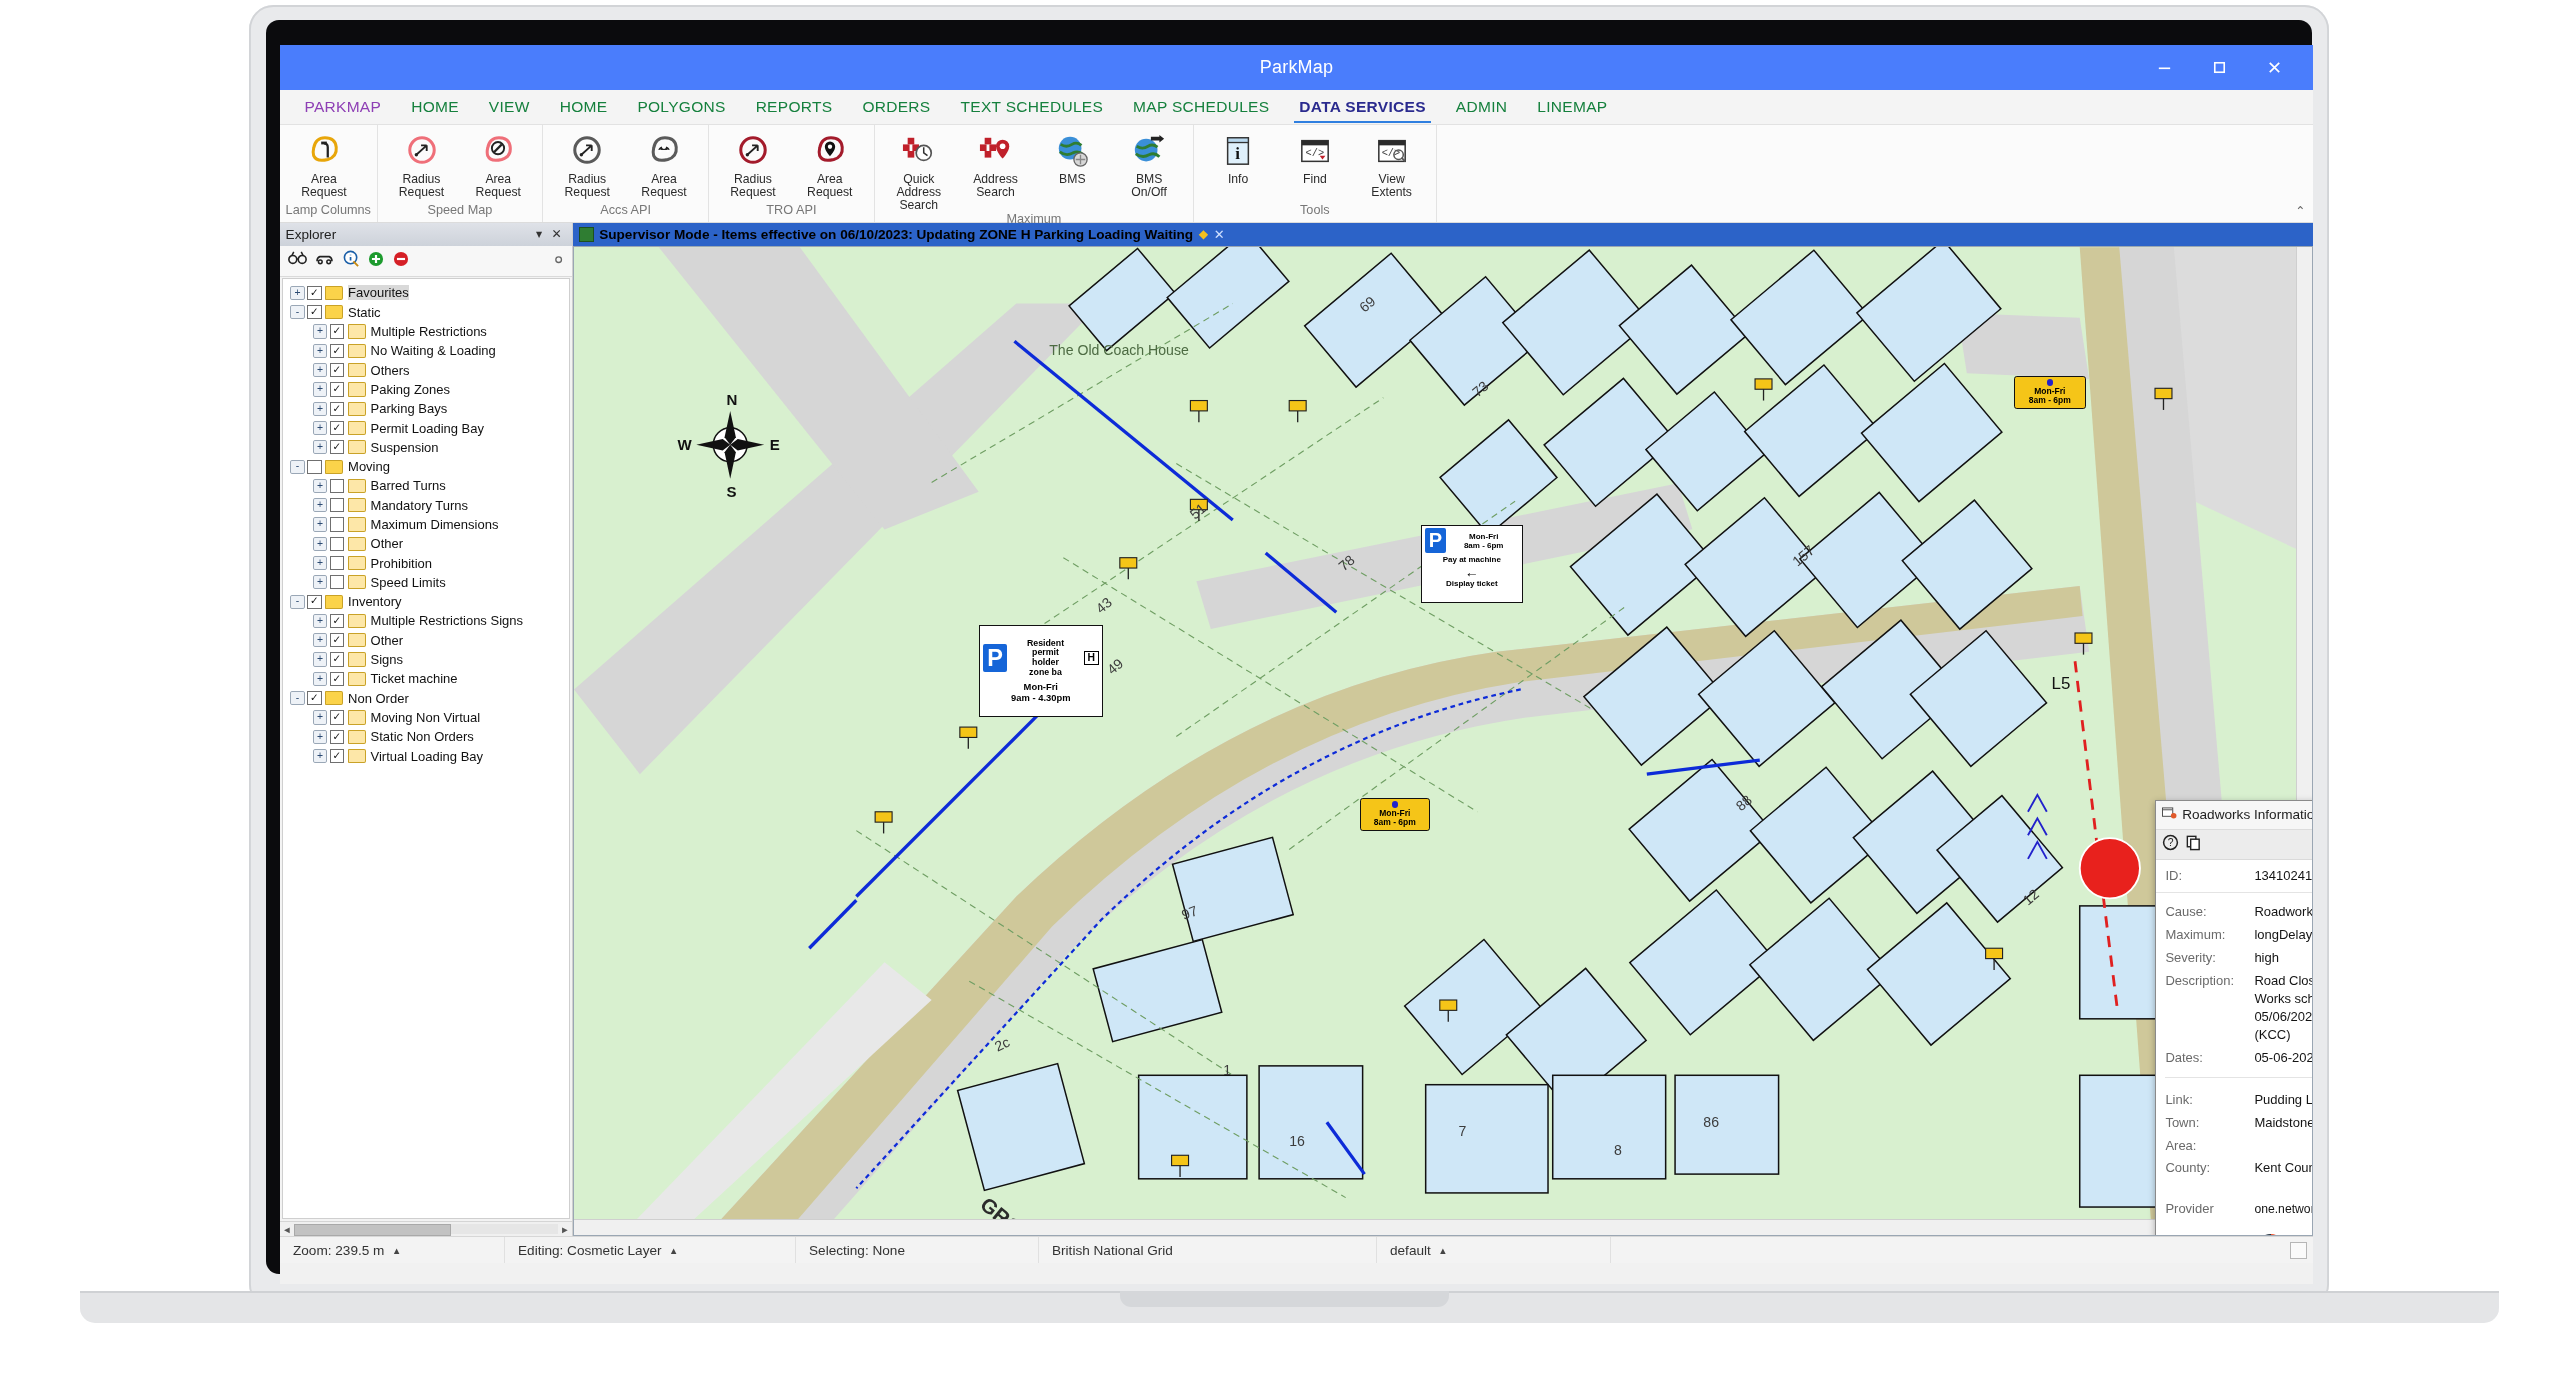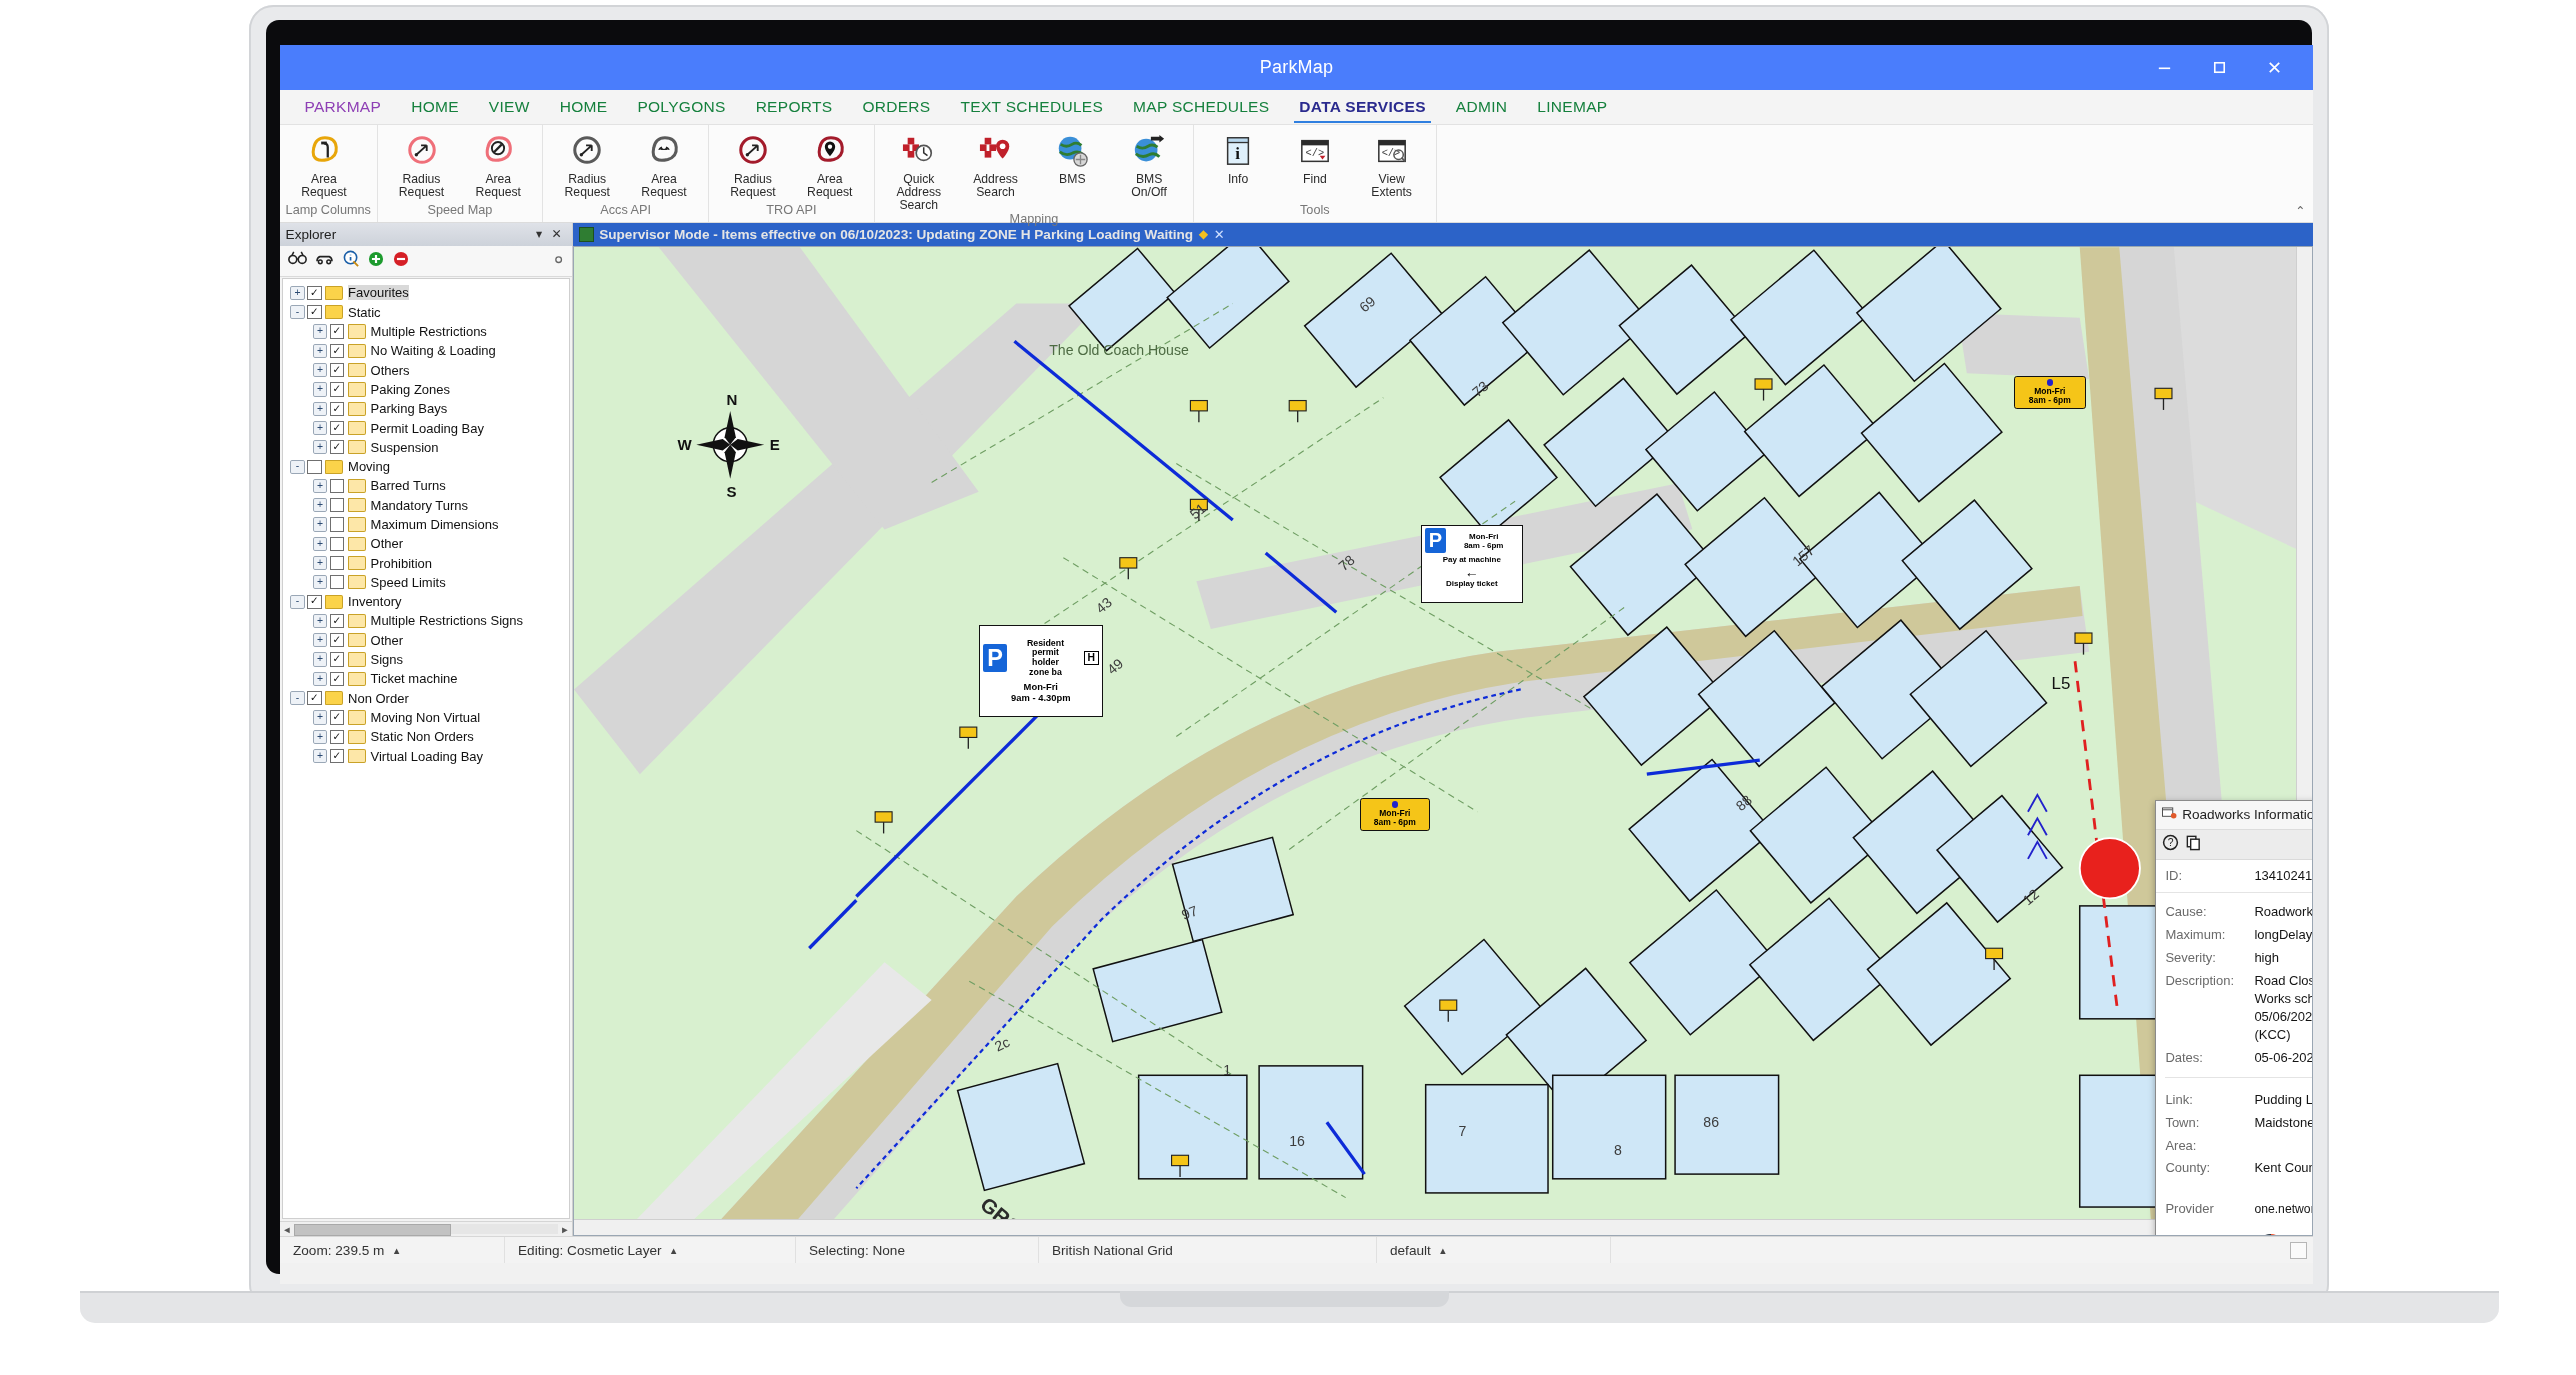--- a/index.html
+++ b/index.html
@@ -59,21 +59,21 @@
   .tn.sel .lbl{background:#d9d9d9;}
   .hscroll{height:14px;background:#f0f0f0;border-top:0.9px solid #d5d5d5;display:flex;align-items:center;}
   .hscroll .arr{width:14px;text-align:center;font-size:9.4px;color:#555;}
   .hscroll .track{flex:1;height:10.4px;background:#e6e6e6;position:relative;}
   .hscroll .thumb{position:absolute;left:0;top:0;height:10.4px;width:155px;background:#c2c2c2;border:0.9px solid #a9a9a9;}
 
   
   .docarea{flex:1;display:flex;flex-direction:column;background:#dfe6ef;}
   .doctab{height:22.6px;background:#2c63c8;display:flex;align-items:center;padding:0 5.6px;gap:5.6px;}
   .doctab .ti{width:13px;height:13px;background:#2f7d32;border:0.9px solid #1d4f20;}
-  .doctab .tt{color:#e5e5e5;font-size:13.6px;font-weight:bold;white-space:nowrap;}
+  .doctab .tt{color:#000000;font-size:13.6px;font-weight:bold;white-space:nowrap;}
   .doctab .pin{color:#f4c01f;font-size:12.2px;}
   .doctab .cl{color:#cfe0ff;font-size:13px;}
   .mapwrap{flex:1;position:relative;background:#d8f0cf;border:0.9px solid #9aa6b3;margin:0;overflow:hidden;}
   .mapsvg{position:absolute;left:0;top:0;}
   .mapscroll-v{position:absolute;right:0;top:0;width:15px;bottom:0;background:#f0f0f0;border-left:0.9px solid #cfcfcf;}
   .mapscroll-h{position:absolute;left:0;right:15px;bottom:0;height:15px;background:#f0f0f0;border-top:0.9px solid #cfcfcf;}
 
   
   .statusbar{height:26px;background:#f3f3f3;border-top:0.9px solid #d7d7d7;display:flex;align-items:center;font-size:13.6px;color:#333;}
   .sb{padding:0 13px;white-space:nowrap;border-right:0.9px solid #e0e0e0;height:26px;display:flex;align-items:center;gap:7.5px;}
@@ -324,21 +324,21 @@
                   <path d="M5 13 q6 4 12 0 q5-3 10 1 M4 21 q7 5 14 1 q6-3 11 2" stroke="#2f7d32" stroke-width="3" fill="none"></path>
                   <path d="M20 3 h9 v4 h-9z M29 1 l5 4 l-5 4z" fill="#222"></path>
                 </svg>
               </div>
               <div class="lb">
                 <div>BMS</div>
                 <div>On/Off</div>
               </div>
             </div>
           </div>
-          <div class="gtitle">Mapping</div>
+          <div class="gtitle">Maximum</div>
         </div>
         <div class="rgroup">
           <div class="rrow">
             <div class="ritem">
               <div class="gl">
                 <svg width="32" height="32" viewBox="0 0 34 34" style="font-size:17px">
                   <rect x="6" y="3" width="22" height="28" fill="#dff0fb" stroke="#333" stroke-width="1.6"></rect>
                   <rect x="6" y="3" width="22" height="5" fill="#b9d8ee" stroke="#333" stroke-width="1.4"></rect>
                   <text x="14" y="26" font-size="18" font-family="Liberation Serif" font-weight="bold" fill="#111">i</text>
                 </svg>

